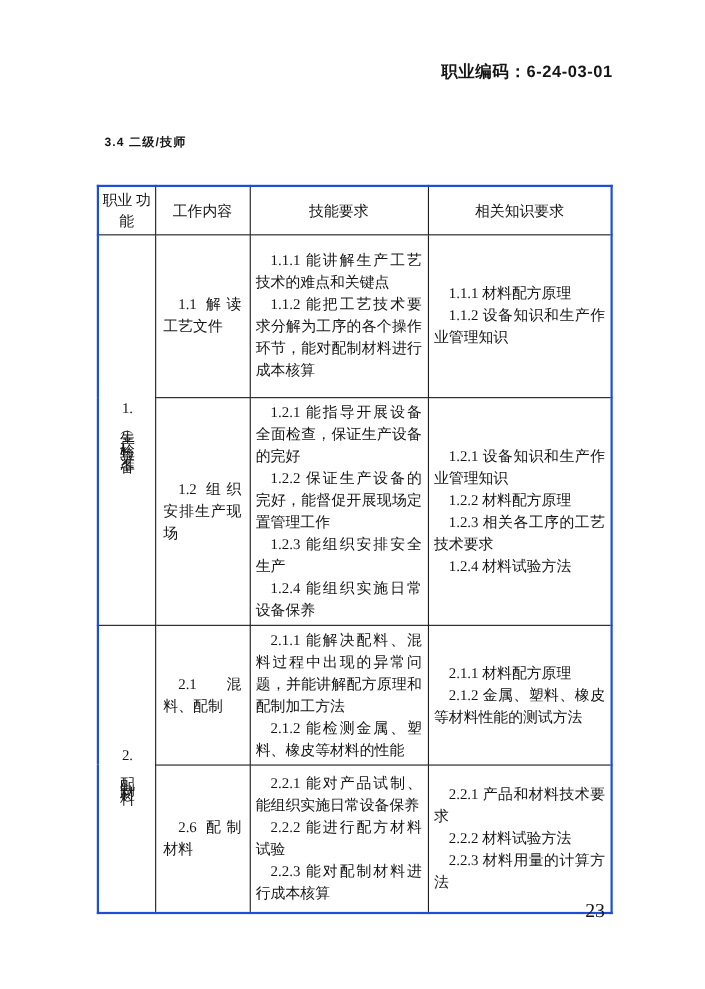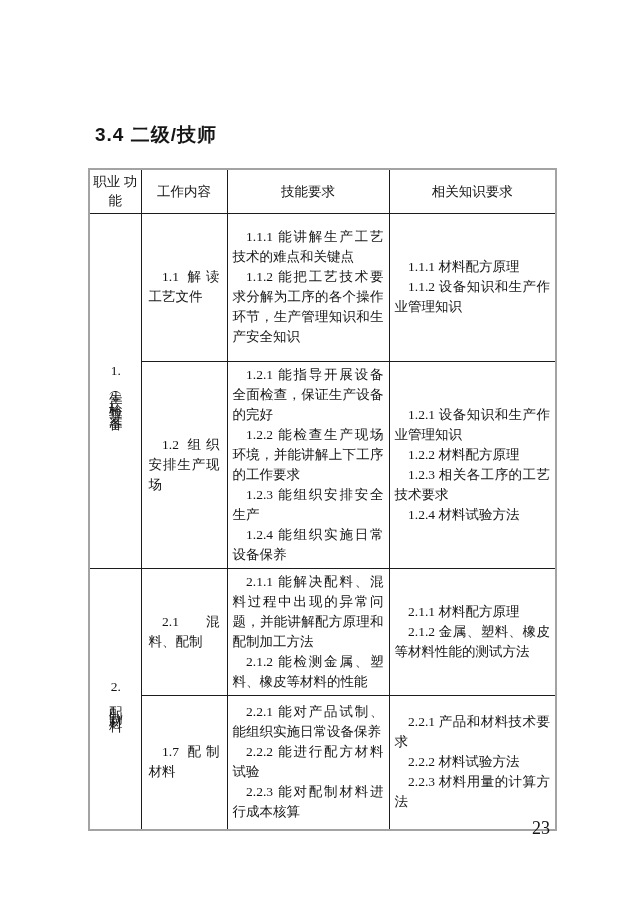--- a/index.html
+++ b/index.html
@@ -13,28 +13,28 @@
   }
   .page{position:absolute;inset:0;background:#ffffff;}
   .occupation-code{
     position:absolute;top:56px;right:84px;
     font-family:"Liberation Sans","DejaVu Sans",sans-serif;
     font-weight:bold;font-size:15px;letter-spacing:0.5px;
   }
   .section-heading{
     position:absolute;top:122px;left:95px;margin:0;
     font-family:"Liberation Sans","DejaVu Sans",sans-serif;
-    font-weight:bold;font-size:19px;letter-spacing:1px;
+    font-weight:bold;font-size:11px;letter-spacing:1px;
   }
   table.req-table{
     position:absolute;top:168px;left:88px;
     width:467px;
     border-collapse:collapse;
     table-layout:fixed;
-    border:2px solid #a3a3a3;
+    border:2px solid #1d4ed8;
   }
   .req-table th,.req-table td{
     border:1.5px solid #1c1c1c;
     vertical-align:middle;
     font-size:13.5px;
     line-height:20px;
     font-weight:normal;
     padding:3px 5px;
     overflow:hidden;
   }
@@ -67,20 +67,21 @@
   .page-number{
     position:absolute;top:818px;right:91px;
     font-size:18px;
   }
 </style>
 </head>
 <body>
 
 <div class="page">
 
+  <div class="occupation-code">职业编码：6-24-03-01</div>
 
   <h2 class="section-heading">3.4  二级/技师</h2>
 
   <table class="req-table">
     <colgroup>
         <col class="c1">
         <col class="c2">
         <col class="c3">
         <col class="c4">
       </colgroup>
@@ -97,35 +98,35 @@
       <td class="func-cell" rowspan="2">
         <div class="func-vert">
           <span class="func-num">1.</span><span>生产（检验）准备</span>
         </div>
       </td>
       <td class="work-cell">
         <p>1.1 解读工艺文件</p>
       </td>
       <td class="skill-cell">
         <p>1.1.1 能讲解生产工艺技术的难点和关键点</p>
-        <p>1.1.2 能把工艺技术要求分解为工序的各个操作环节，生产管理知识和生产安全知识</p>
+        <p>1.1.2 能把工艺技术要求分解为工序的各个操作环节，能对配制材料进行成本核算</p>
       </td>
       <td class="know-cell">
         <p>1.1.1 材料配方原理</p>
         <p>1.1.2 设备知识和生产作业管理知识</p>
       </td>
     </tr>
 
     <tr class="row-1-2">
       <td class="work-cell">
         <p>1.2 组织安排生产现场</p>
       </td>
       <td class="skill-cell">
         <p>1.2.1 能指导开展设备全面检查，保证生产设备的完好</p>
-        <p>1.2.2 能检查生产现场环境，并能讲解上下工序的工作要求</p>
+        <p>1.2.2 保证生产设备的完好，能督促开展现场定置管理工作</p>
         <p>1.2.3 能组织安排安全生产</p>
         <p>1.2.4 能组织实施日常设备保养</p>
       </td>
       <td class="know-cell">
         <p>1.2.1 设备知识和生产作业管理知识</p>
         <p>1.2.2 材料配方原理</p>
         <p>1.2.3 相关各工序的工艺技术要求</p>
         <p>1.2.4 材料试验方法</p>
       </td>
     </tr>
@@ -144,21 +145,21 @@
         <p>2.1.2 能检测金属、塑料、橡皮等材料的性能</p>
       </td>
       <td class="know-cell">
         <p>2.1.1 材料配方原理</p>
         <p>2.1.2 金属、塑料、橡皮等材料性能的测试方法</p>
       </td>
     </tr>
 
     <tr class="row-2-2">
       <td class="work-cell">
-        <p>1.7 配制材料</p>
+        <p>2.6 配制材料</p>
       </td>
       <td class="skill-cell">
         <p>2.2.1 能对产品试制、能组织实施日常设备保养</p>
         <p>2.2.2 能进行配方材料试验</p>
         <p>2.2.3 能对配制材料进行成本核算</p>
       </td>
       <td class="know-cell">
         <p>2.2.1 产品和材料技术要求</p>
         <p>2.2.2 材料试验方法</p>
         <p>2.2.3 材料用量的计算方法</p>

